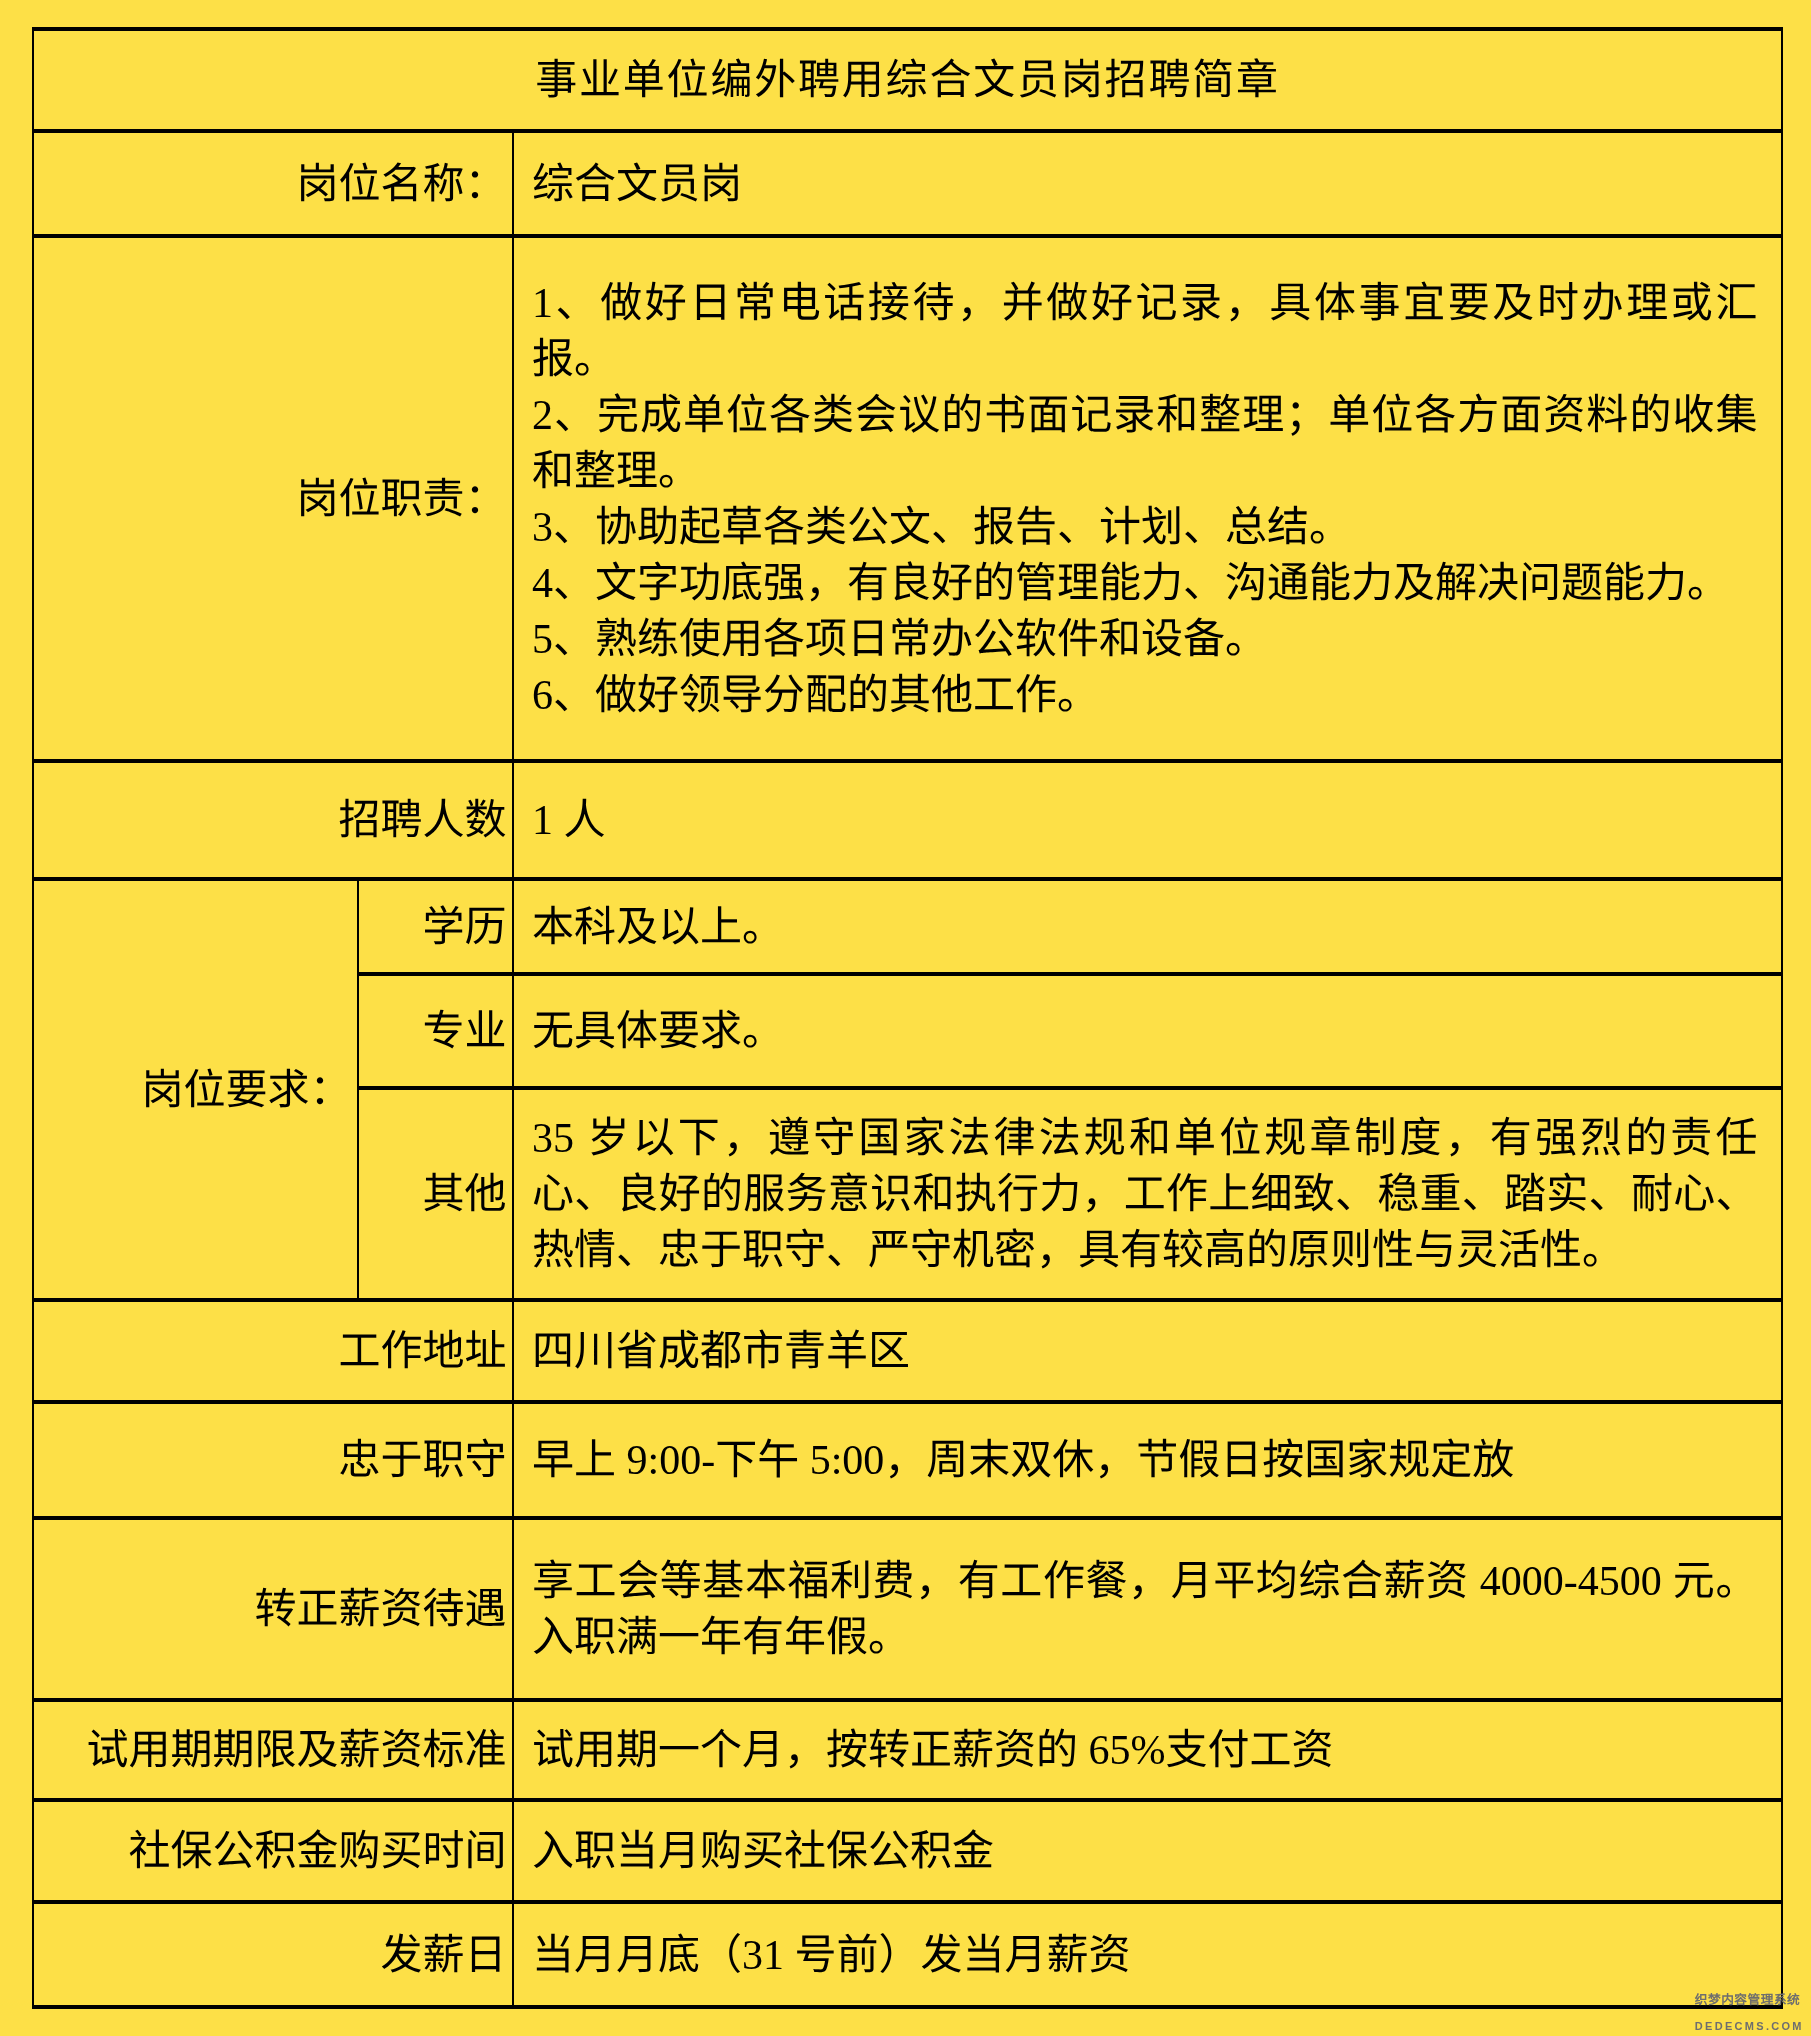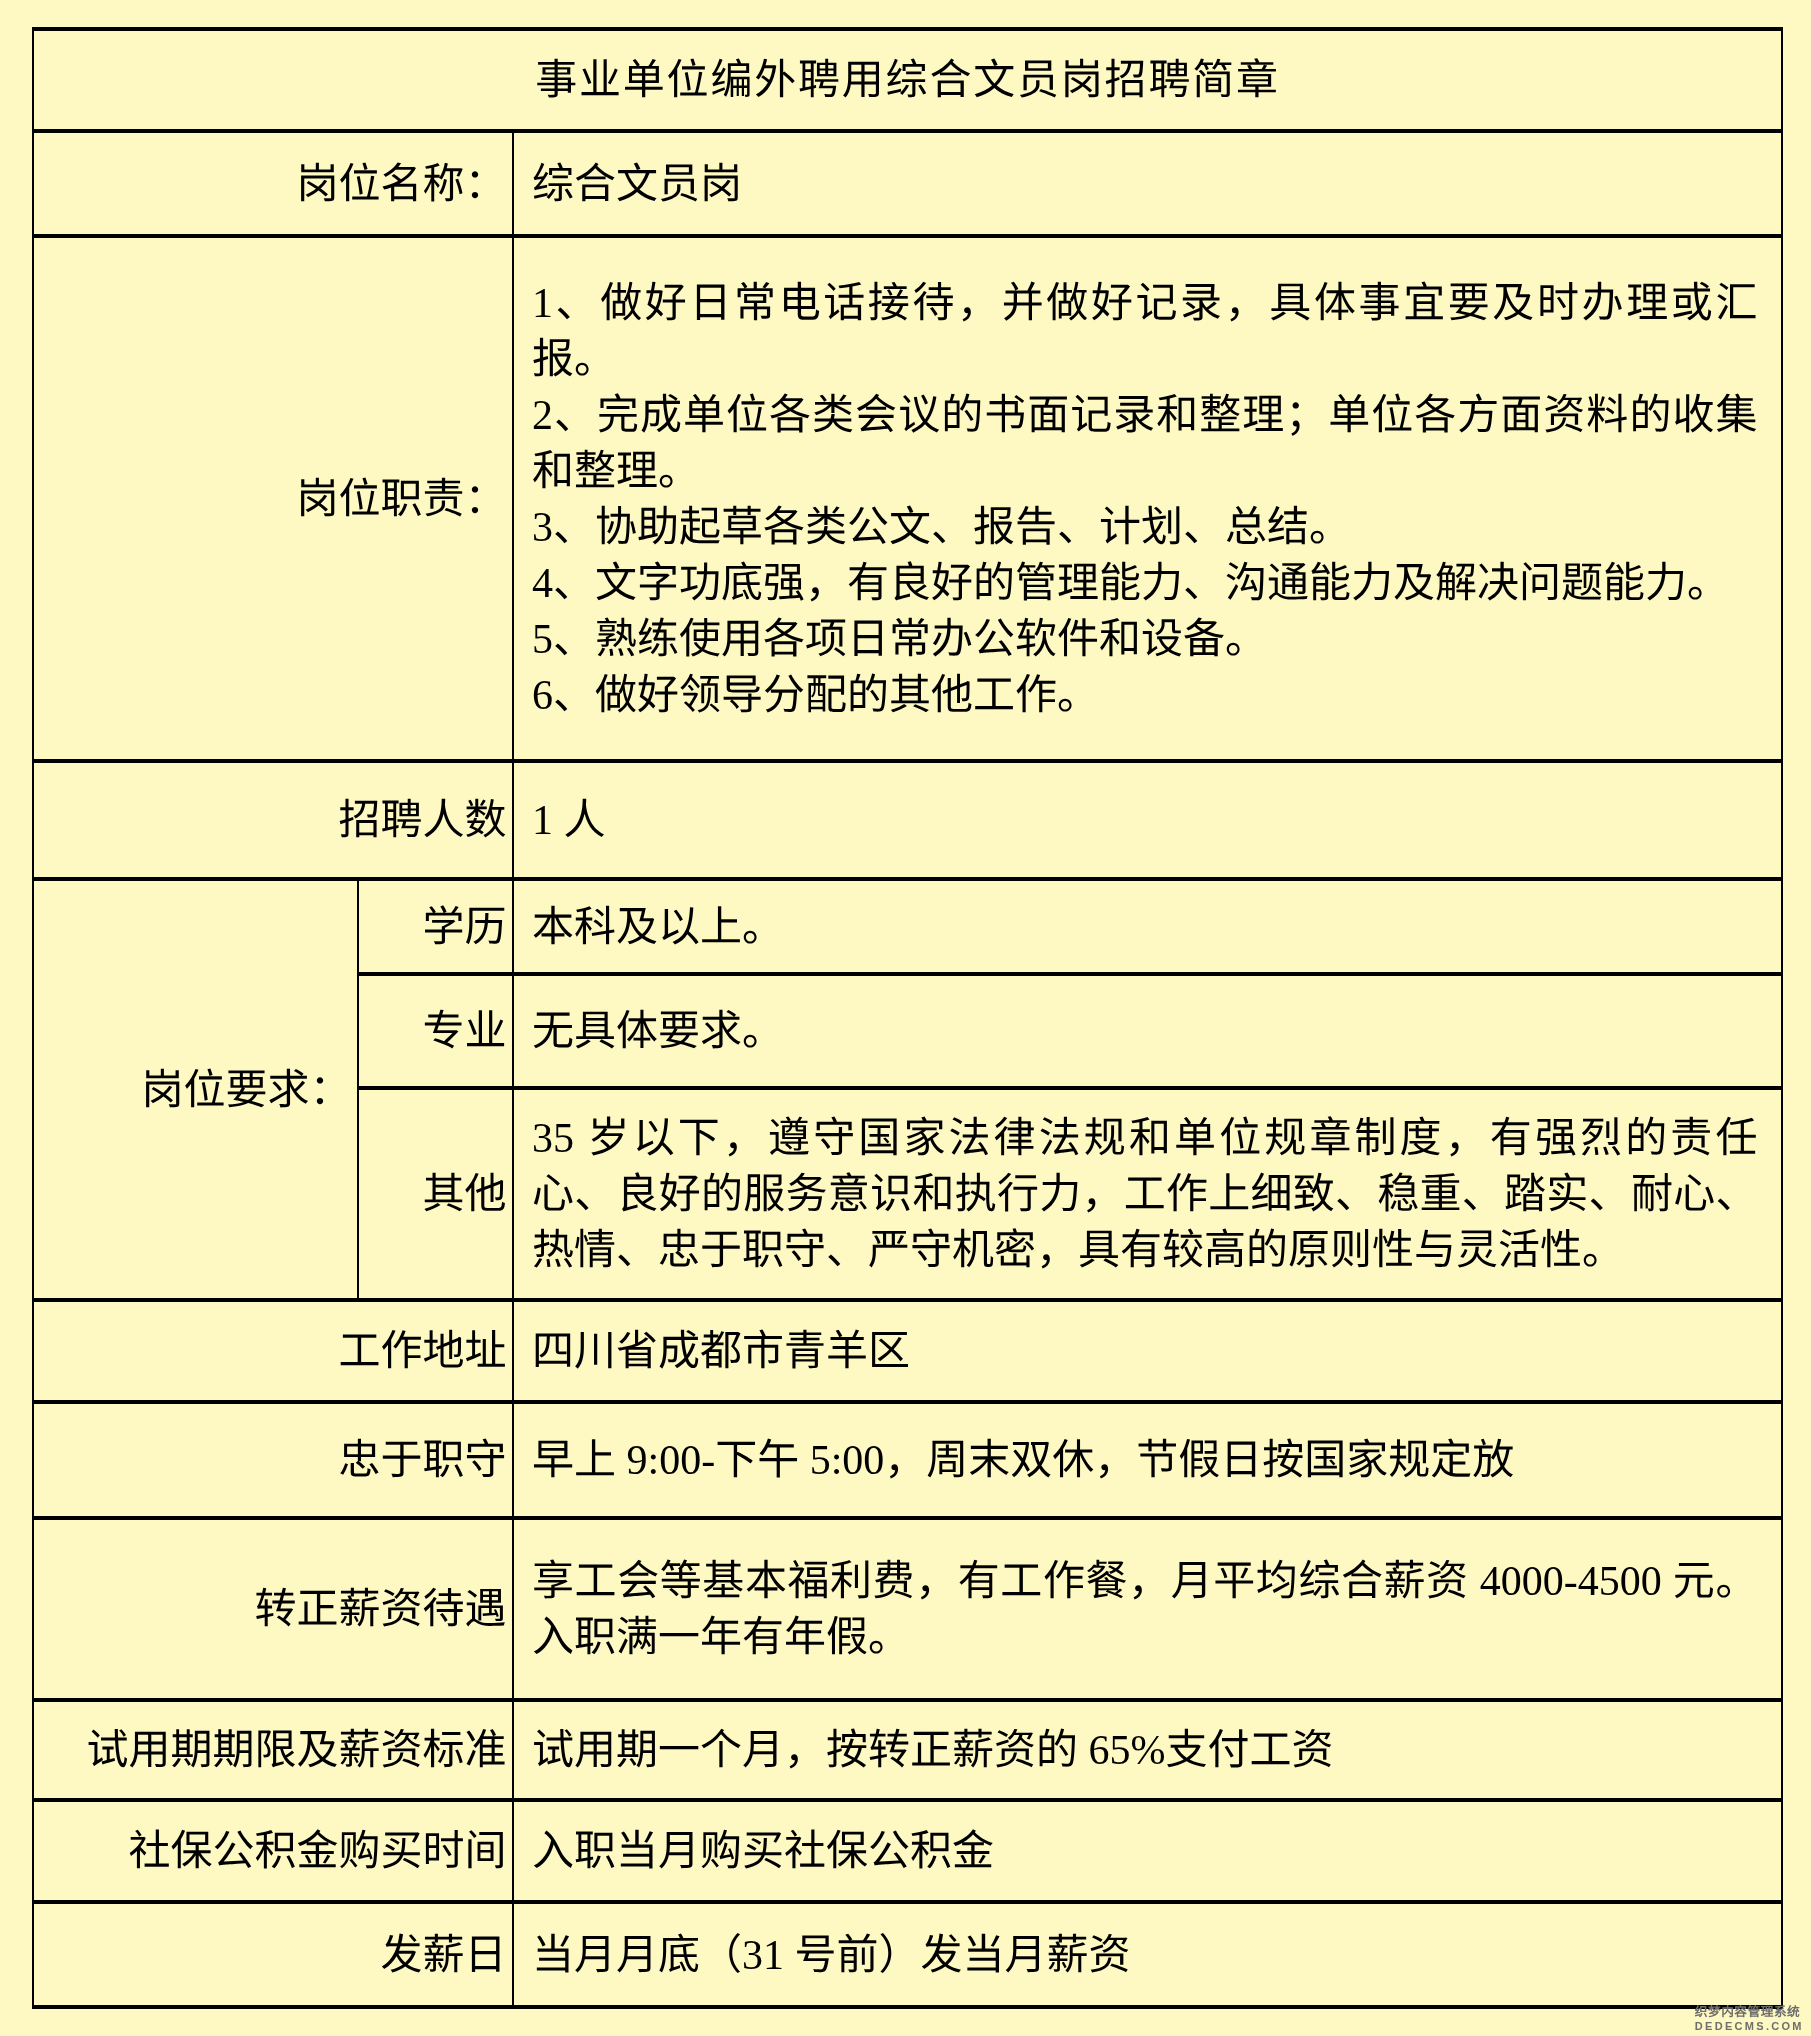--- a/index.html
+++ b/index.html
@@ -1,20 +1,20 @@
 <!DOCTYPE html>
 <html lang="zh-CN" style="font-size:14.5px"><head>
 <meta charset="utf-8">
 <style>
   html, body { margin: 0; padding: 0; background: #ffffff; }
   .page {
     position: relative;
     width: 1812px;
     height: 2037px;
-    background: #fef9c3;
+    background: #fde047;
     color: #000000;
     font-family: "Liberation Serif", "DejaVu Serif", serif;
     overflow: hidden;
   }
   table.doc-table {
     position: absolute;
     left: 32px;
     top: 27px;
     width: 1749px;
     border-collapse: collapse;
@@ -48,21 +48,21 @@
   .duty-item { min-height: 56px; }
   .watermark {
     position: absolute;
     right: 8.2px;
     bottom: 4.5px;
     color: #6e6e6e;
     font-family: "Liberation Sans", "DejaVu Sans", sans-serif;
     font-weight: bold;
   }
   .watermark-line1 { font-size: 12.7px; line-height: 13.6px; letter-spacing: 0.5px; }
-  .watermark-line2 { font-size: 11px; line-height: 12.7px; letter-spacing: 2.3px; }
+  .watermark-line2 { font-size: 11px; line-height: 12.7px; letter-spacing: 2.3px; margin-top: 12px; }
 </style>
 </head>
 <body>
 
 <div class="page">
 
   <table class="doc-table">
     <colgroup>
       <col style="width:325px">
       <col style="width:155px">

